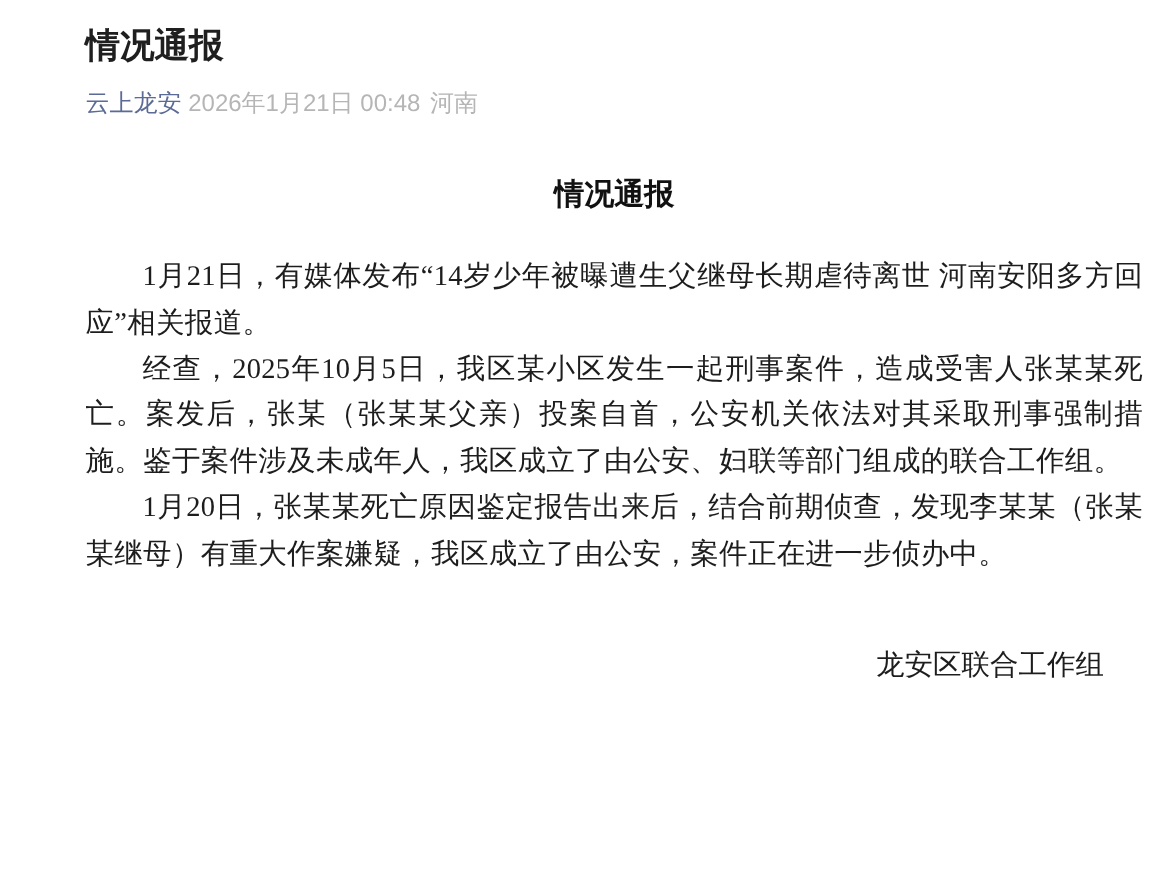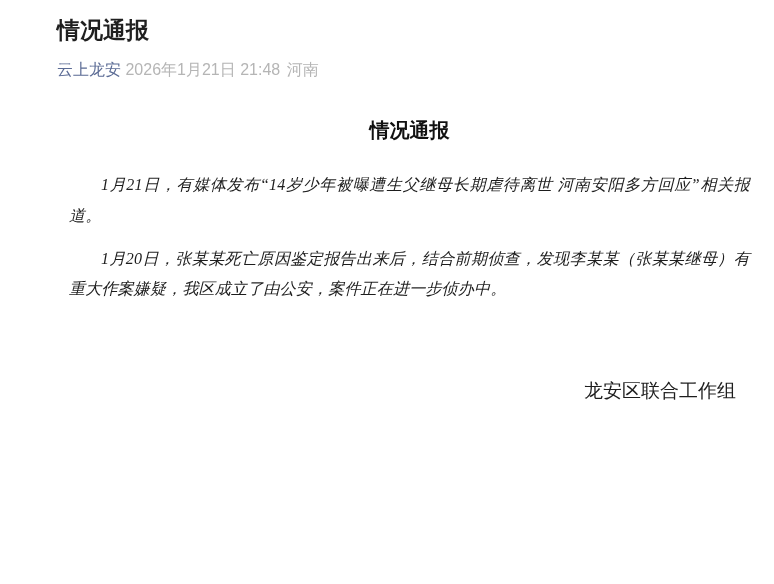--- a/index.html
+++ b/index.html
@@ -38,30 +38,29 @@
   .doc-title {
     text-align: center;
     font-weight: 700;
     font-size: 20px;
     line-height: 28px;
     color: #111111;
     font-family: "Liberation Sans", sans-serif;
     margin-bottom: 26px;
   }
   .doc p {
-    margin: 12px;
-    font-size: 16px;
+    margin: 0;
+    font-size: 19px;
     line-height: 30.8px;
     text-align: justify;
     text-indent: 2em;
     letter-spacing: 0.2px;
-    font-style: italic;
   }
   .sig {
-    margin-top: 68px;
+    margin-top: 40px;
     text-align: right;
     padding-right: 26px;
     font-size: 19px;
     line-height: 35px;
   }
   .divider {
     position: absolute;
     left: 59px;
     right: 0;
     top: 552px;
@@ -88,28 +87,29 @@
 </style>
 </head>
 <body>
 
 <div class="page">
 
   <h1 class="article-title">情况通报</h1>
 
   <div class="meta">
     <span class="source">云上龙安</span>
-    <span class="time">2026年1月21日 21:48</span>
+    <span class="time">2026年1月21日 00:48</span>
     <span class="region">河南</span>
   </div>
 
   <div class="doc">
     <div class="doc-title">情况通报</div>
 
     <p>1月21日，有媒体发布“14岁少年被曝遭生父继母长期虐待离世 河南安阳多方回应”相关报道。</p>
+    <p>经查，2025年10月5日，我区某小区发生一起刑事案件，造成受害人张某某死亡。案发后，张某（张某某父亲）投案自首，公安机关依法对其采取刑事强制措施。鉴于案件涉及未成年人，我区成立了由公安、妇联等部门组成的联合工作组。</p>
     <p>1月20日，张某某死亡原因鉴定报告出来后，结合前期侦查，发现李某某（张某某继母）有重大作案嫌疑，我区成立了由公安，案件正在进一步侦办中。</p>
 
     <div class="sig">
       <div>龙安区联合工作组</div>
     </div>
   </div>
 
   <div class="divider"></div>
 
   <div class="watermark">

